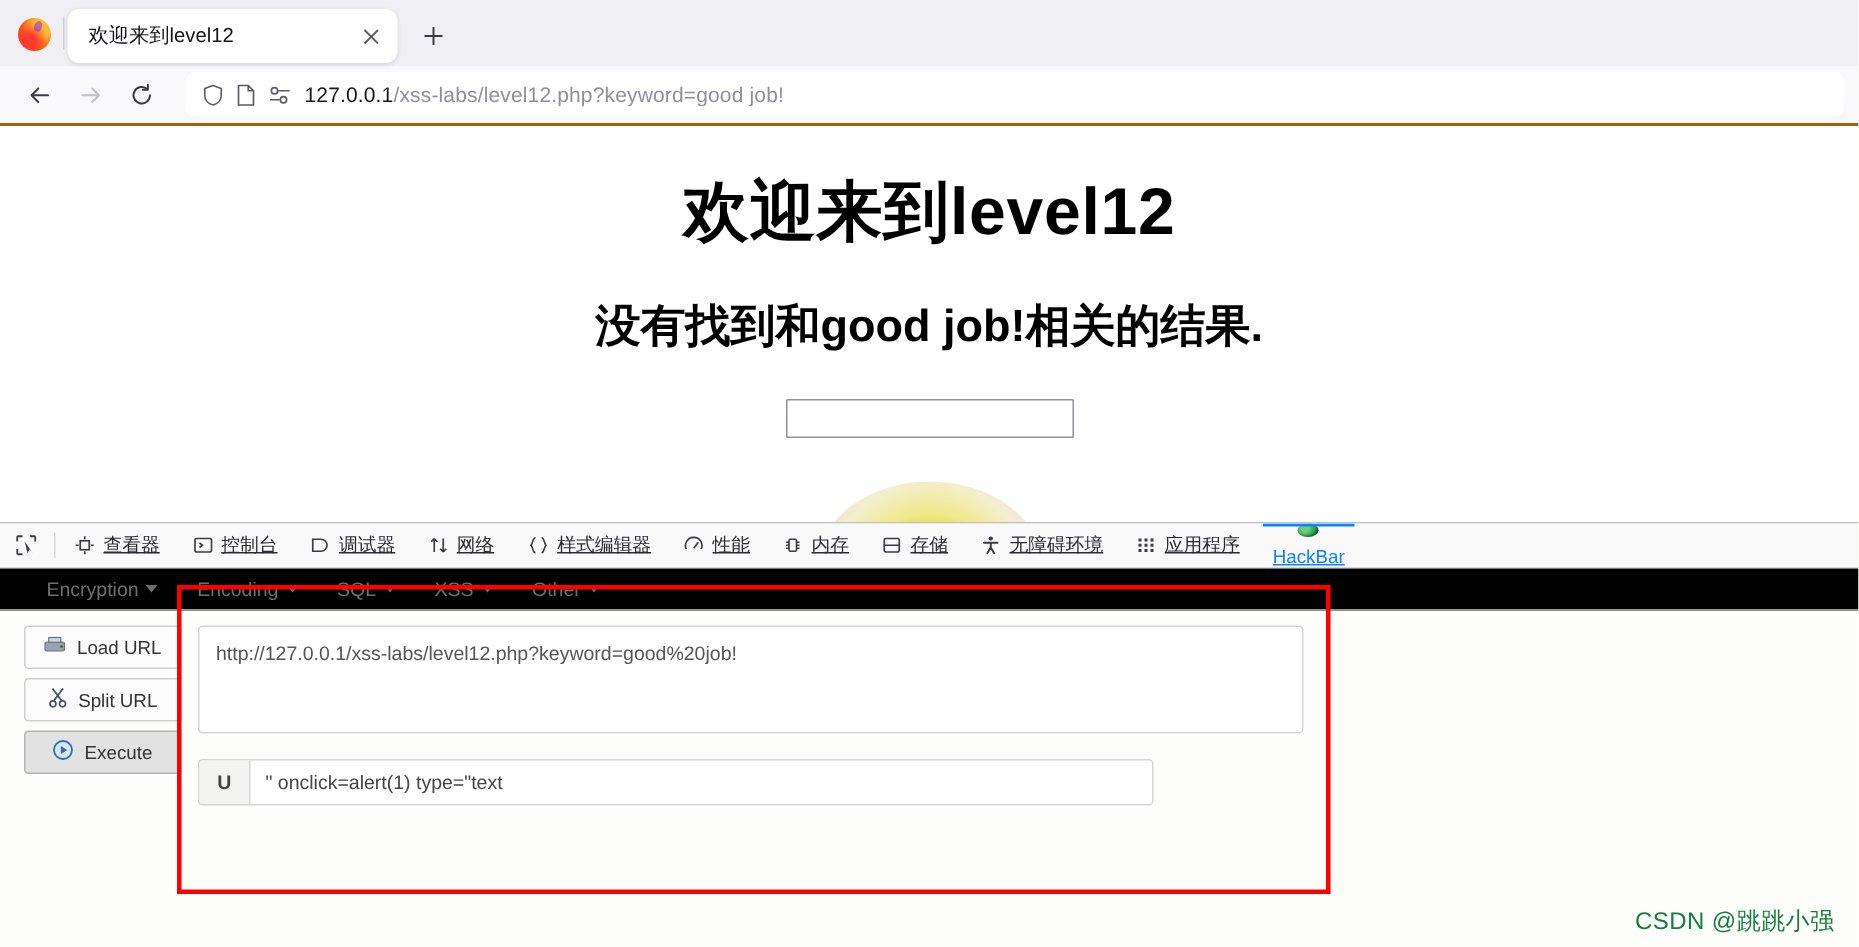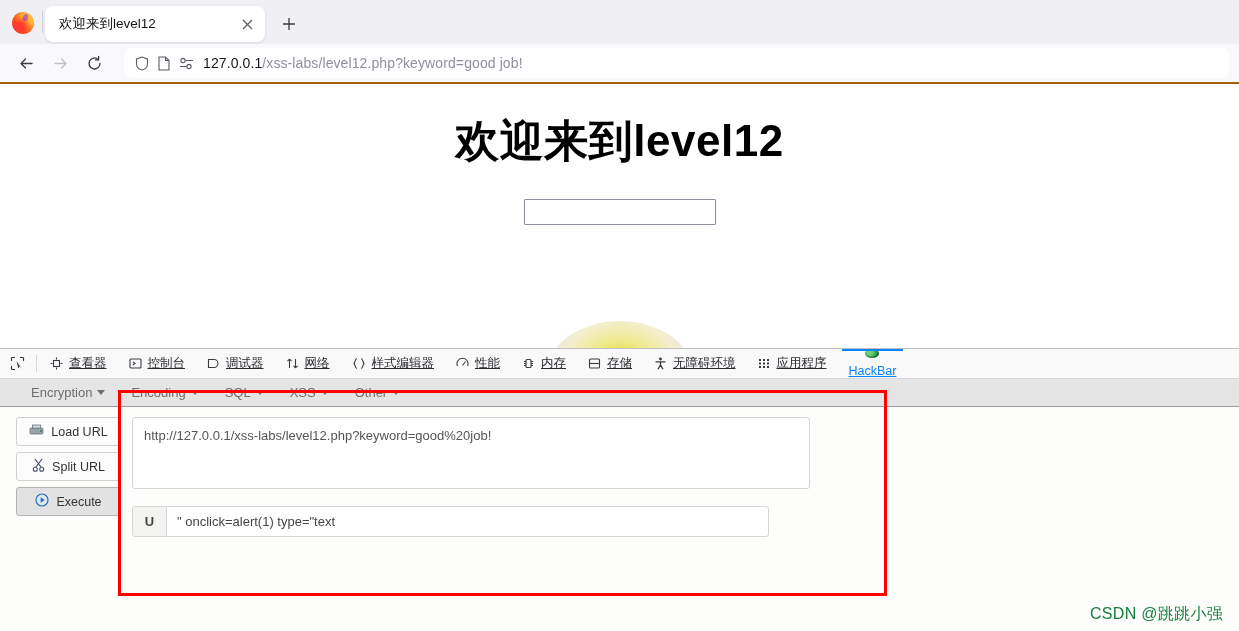--- a/index.html
+++ b/index.html
@@ -132,21 +132,21 @@
   }
   .hb-dot {
     width: 14px; height: 14px; border-radius: 50%;
     background: radial-gradient(circle at 35% 32%, #6fd07a 0 22%, #2ea44f 58%, #11662c 100%);
     box-shadow: inset -1px -1px 1px rgba(0,0,0,.3);
   }
 
   
   .hb-panel { background: #fdfdfb; height: 100%; position: relative; }
   .hb-menubar {
-    height: 28px; background: #e5e5e5; border-bottom: 1px solid #9b9b9b;
+    height: 28px; background: #000000; border-bottom: 1px solid #9b9b9b;
     display: flex; align-items: center; gap: 0; padding-left: 18px;
   }
   .hb-menu {
     font-size: 13px; color: #6e6e6e; padding: 0 13px;
     display: flex; align-items: center; gap: 5px;
   }
   .hb-caret {
     width: 0; height: 0; border-left: 4px solid transparent;
     border-right: 4px solid transparent; border-top: 5px solid #6e6e6e;
   }
@@ -156,21 +156,21 @@
   .hb-btn {
     width: 105px; height: 29px; margin-bottom: 6px;
     background: #fcfcfc; border: 1px solid #cfcfcf; border-radius: 3px;
     display: flex; align-items: center; justify-content: center; gap: 7px;
     font-size: 12.5px; color: #333;
   }
   .hb-btn.pressed { background: #e2e2e2; border-color: #b4b4b4; }
   .hb-right { flex: 1 1 auto; padding-right: 14px; }
 
   .url-textarea {
-    width: 678px; height: 72px; border: 1px solid #d6d6d6; border-radius: 3px;
+    width: 737px; height: 72px; border: 1px solid #d6d6d6; border-radius: 3px;
     background: #fff; padding: 9px 11px;
     font-size: 13px; color: #555; line-height: 1.4;
   }
   .hb-checks {
     display: flex; align-items: center; gap: 0; margin-top: 17px; padding-left: 2px;
   }
   .hb-check { display: flex; align-items: center; gap: 7px; margin-right: 24px; font-size: 13.5px; color: #222; }
   .cb {
     width: 13px; height: 13px; border: 1.5px solid #888; border-radius: 2px;
     background: #fff; flex: 0 0 auto;
@@ -274,20 +274,21 @@
             <path d="M7.5 9.5 H1" stroke="currentColor" stroke-width="1.1"></path>
           </svg>
         </span>
         <span class="url-text"><span class="host">127.0.0.1</span><span>/xss-labs/level12.php?keyword=good job!</span></span>
       </div>
     </div>
   </div>
 
   <div class="page">
     <h1>欢迎来到level12</h1>
+    <h2>没有找到和good job!相关的结果.</h2>
     <input class="page-input" type="text" style="">
     <div class="page-img"></div>
   </div>
 
   <div class="devtools">
 
     <div class="dt-tabs">
       <div class="dt-picker">
         <svg width="15" height="15" viewBox="0 0 15 15" aria-hidden="true">
           <path d="M1.5 1.5 H5 M1.5 1.5 V5 M13.5 1.5 H10 M13.5 1.5 V5 M1.5 13.5 H5 M1.5 13.5 V10" stroke="currentColor" stroke-width="1.2" fill="none"></path>

